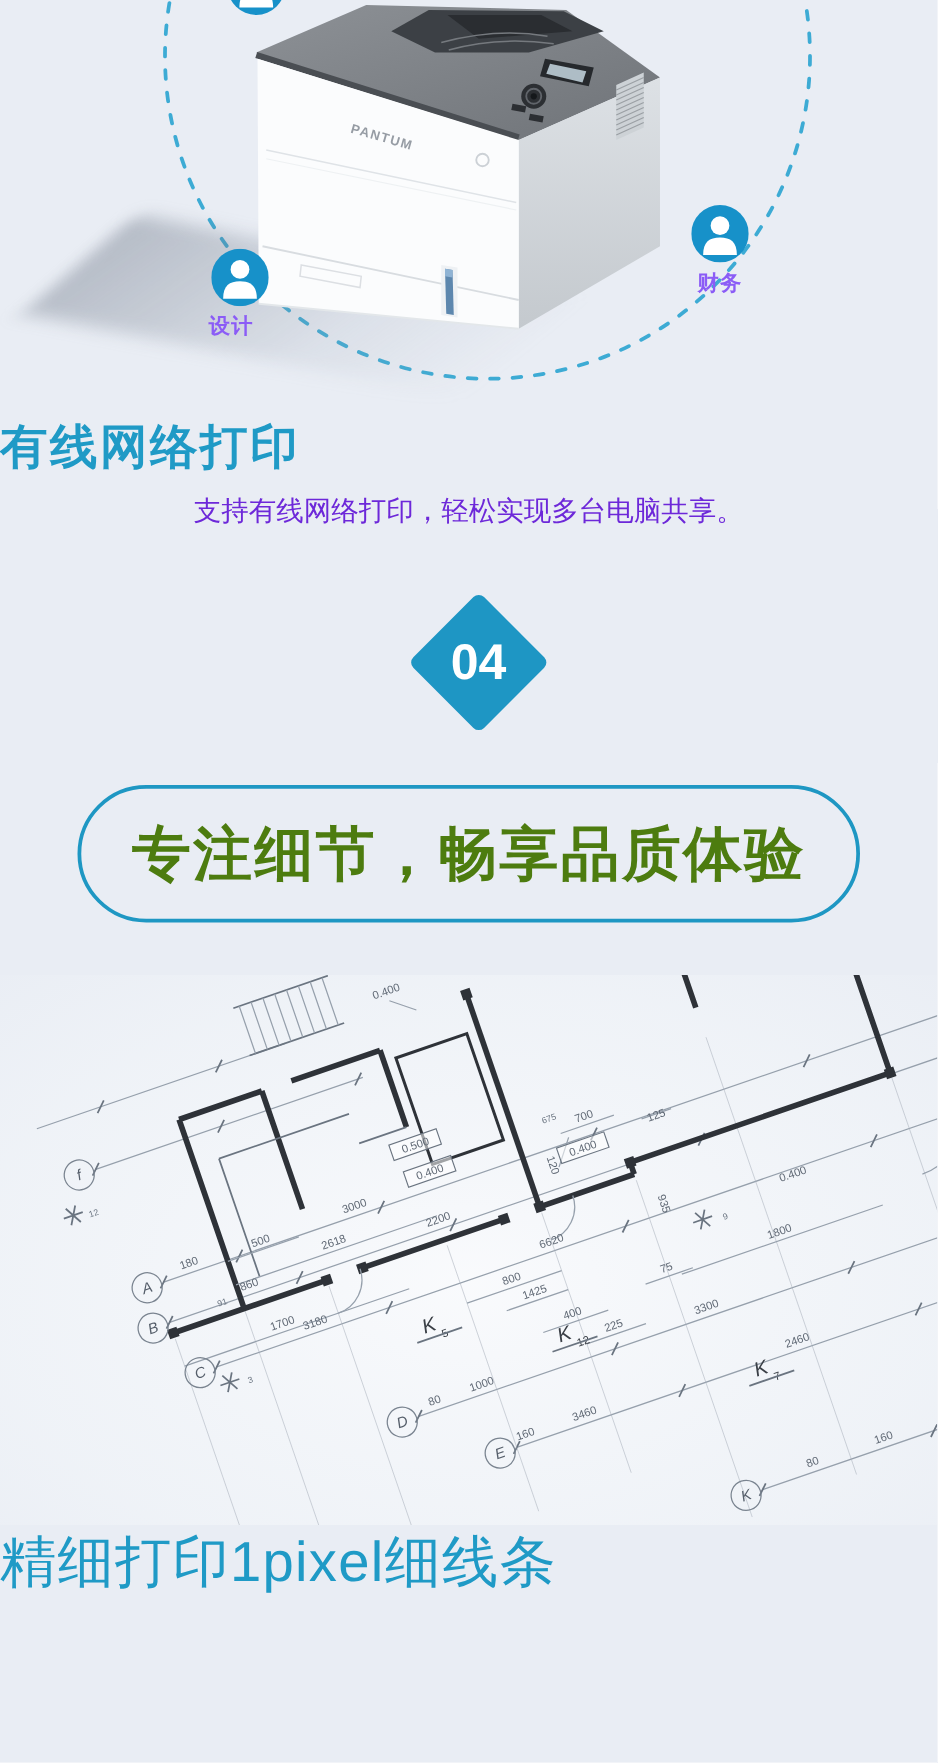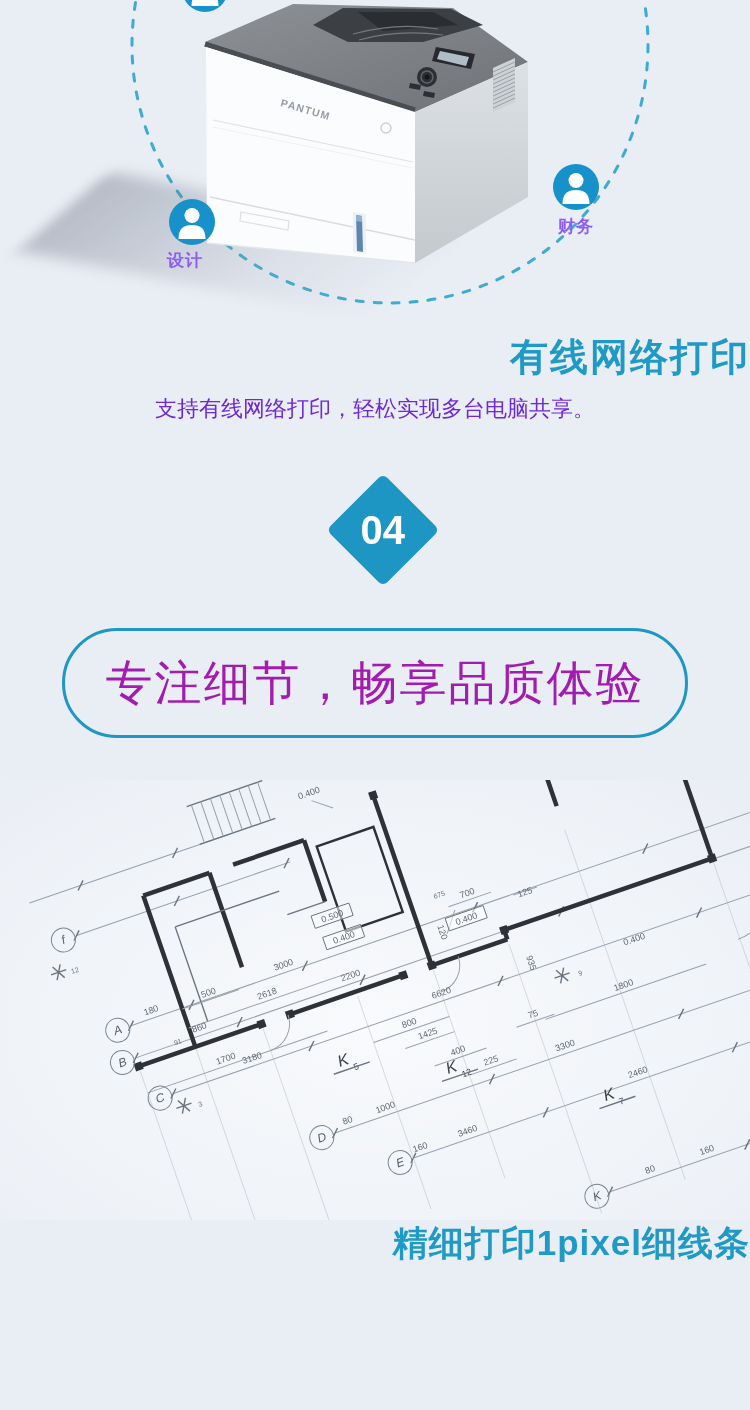--- a/index.html
+++ b/index.html
@@ -14,51 +14,51 @@
   .printer-svg{position:absolute;left:183px;top:0;}
   .user-icon{position:absolute;width:46px;height:46px;}
   .user-icon svg{display:block;}
   .icon-top{left:182px;top:-34px;}
   .icon-design{left:169px;top:199px;}
   .icon-finance{left:553px;top:164px;}
   .role-label{position:absolute;font-size:17px;font-weight:700;color:#8b5cf6;letter-spacing:1px;}
   .label-design{left:167px;top:249px;}
   .label-finance{left:558px;top:215px;}
   
-  .net-title{position:absolute;left:0;top:332px;width:750px;text-align:right;
+  .net-title{position:absolute;left:0;top:332px;width:750px;text-align:left;
         font-size:38px;font-weight:bold;color:#1f9ac6;letter-spacing:2px;margin:0;}
   .net-sub{position:absolute;left:0;top:394px;width:750px;text-align:center;
         font-size:22px;color:#6d28d9;margin:0;}
   
   .diamond{position:absolute;left:343px;top:490px;width:80px;height:80px;background:#1e96c4;
         transform:rotate(45deg);border-radius:6px;display:flex;align-items:center;justify-content:center;}
   .diamond span{transform:rotate(-45deg);color:#ffffff;font-size:40px;font-weight:bold;}
   
   .banner{position:absolute;left:62px;top:628px;width:626px;height:110px;border:3px solid #1e97c3;
         border-radius:55px;box-sizing:border-box;display:flex;align-items:center;justify-content:center;}
-  .banner span{color:#a21caf;font-size:47px;font-weight:normal;letter-spacing:2px;}
+  .banner span{color:#4d7c0f;font-size:47px;font-weight:bold;letter-spacing:2px;}
   
   .blueprint{position:absolute;left:0;top:780px;width:750px;height:440px;}
   
   .thin{stroke:#96a0ac;stroke-width:1;fill:none;}
   .xthin{stroke:#a6aeb9;stroke-width:.7;fill:none;opacity:.55;}
   .med{stroke:#6a7480;stroke-width:1.4;fill:none;}
   .wall{stroke:#2e3238;stroke-width:4.5;fill:none;}
   .wall2{stroke:#2e3238;stroke-width:2.4;fill:none;}
   .bump{fill:#2e3238;stroke:none;}
   .dim{font-size:9px;fill:#5f6874;text-anchor:middle;}
   .dim7{font-size:7px;fill:#6a7480;text-anchor:middle;}
   .bub{font-size:12px;fill:#555e6a;font-style:italic;text-anchor:middle;}
   .bubc{stroke:#7a8490;stroke-width:1;fill:none;}
   .bx{fill:rgba(255,255,255,.55);stroke:#6a7480;stroke-width:.9;}
   .bk{font-size:16px;font-style:italic;fill:#3a3f46;}
   .bkn{font-size:9px;fill:#3a3f46;}
   
-  .detail-title{position:absolute;left:0;top:1220px;width:750px;text-align:right;
-        font-size:35px;font-weight:bold;color:#1f9ac6;letter-spacing:1px;margin:0;}
+  .detail-title{position:absolute;left:0;top:1220px;width:750px;text-align:left;
+        font-size:45px;font-weight:normal;color:#1f9ac6;letter-spacing:1px;margin:0;}
   .detail-text{position:absolute;left:45px;top:1278px;width:660px;text-align:center;
         font-size:21px;line-height:31px;color:#3b3d41;margin:0;}
 </style>
 </head>
 <body>
 
 <div class="page">
 
   <div class="hero">
 

